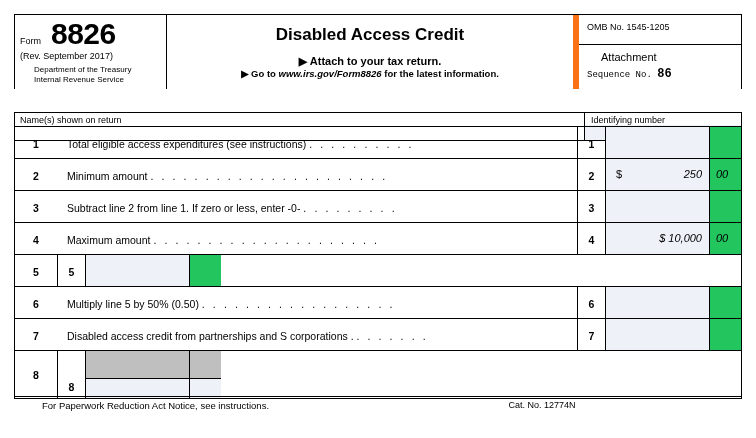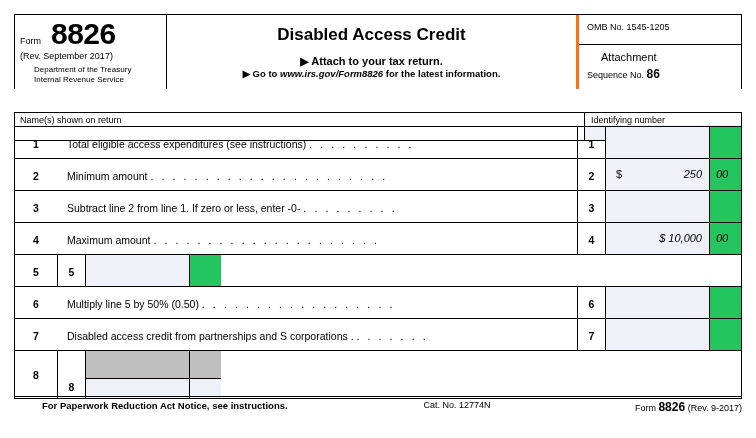--- a/index.html
+++ b/index.html
@@ -62,21 +62,21 @@
     position: absolute;
     left: 5px;
     top: 50px;
     font-size: 8px;
     line-height: 9.5px;
     margin-left: 14px;
   }
   .hdr-mid {
     flex: 1;
     box-sizing: border-box;
-    border-right: 3px solid #f97316;
+    border-right: 6px solid #f97316;
     text-align: center;
     position: relative;
   }
   .title {
     font-size: 17px;
     font-weight: bold;
     margin-top: 10px;
   }
   .attach-line {
     font-size: 11px;
@@ -115,20 +115,21 @@
     position: absolute;
     left: 22px;
     top: 36px;
     font-size: 11px;
   }
   .seq-label {
     position: absolute;
     left: 8px;
     top: 52px;
     font-size: 9px;
+    font-family: Liberation Mono, monospace;
   }
   .seq-num {
     font-size: 12px;
     font-weight: bold;
   }
 
   
   .namerow {
     position: absolute;
     left: 14px;
@@ -280,21 +281,21 @@
     position: absolute;
     left: 14px;
     top: 400px;
     width: 728px;
     height: 20px;
     display: flex;
     align-items: flex-start;
     font-size: 9.5px;
   }
   .foot-left {
-    font-weight: bold;
+    font-weight: normal;
     width: 300px;
     padding-left: 28px;
   }
   .foot-mid {
     flex: 1;
     text-align: center;
     font-size: 9px;
   }
   .foot-right {
     width: 170px;
@@ -455,20 +456,15 @@
         <div class="half-fill"></div>
       </div>
     </div>
 
   </div>
 
   <div class="topline"></div>
   <div class="footer">
     <div class="foot-left">For Paperwork Reduction Act Notice, see instructions.</div>
     <div class="foot-mid">Cat. No. 12774N</div>
-    <div class="foot-right">
-      <span>Form</span>
-      <b class="bignum">8826</b>
-      <span>(Rev. 9-2017)</span>
-    </div>
   </div>
 
 </div>
 
 </body></html>

